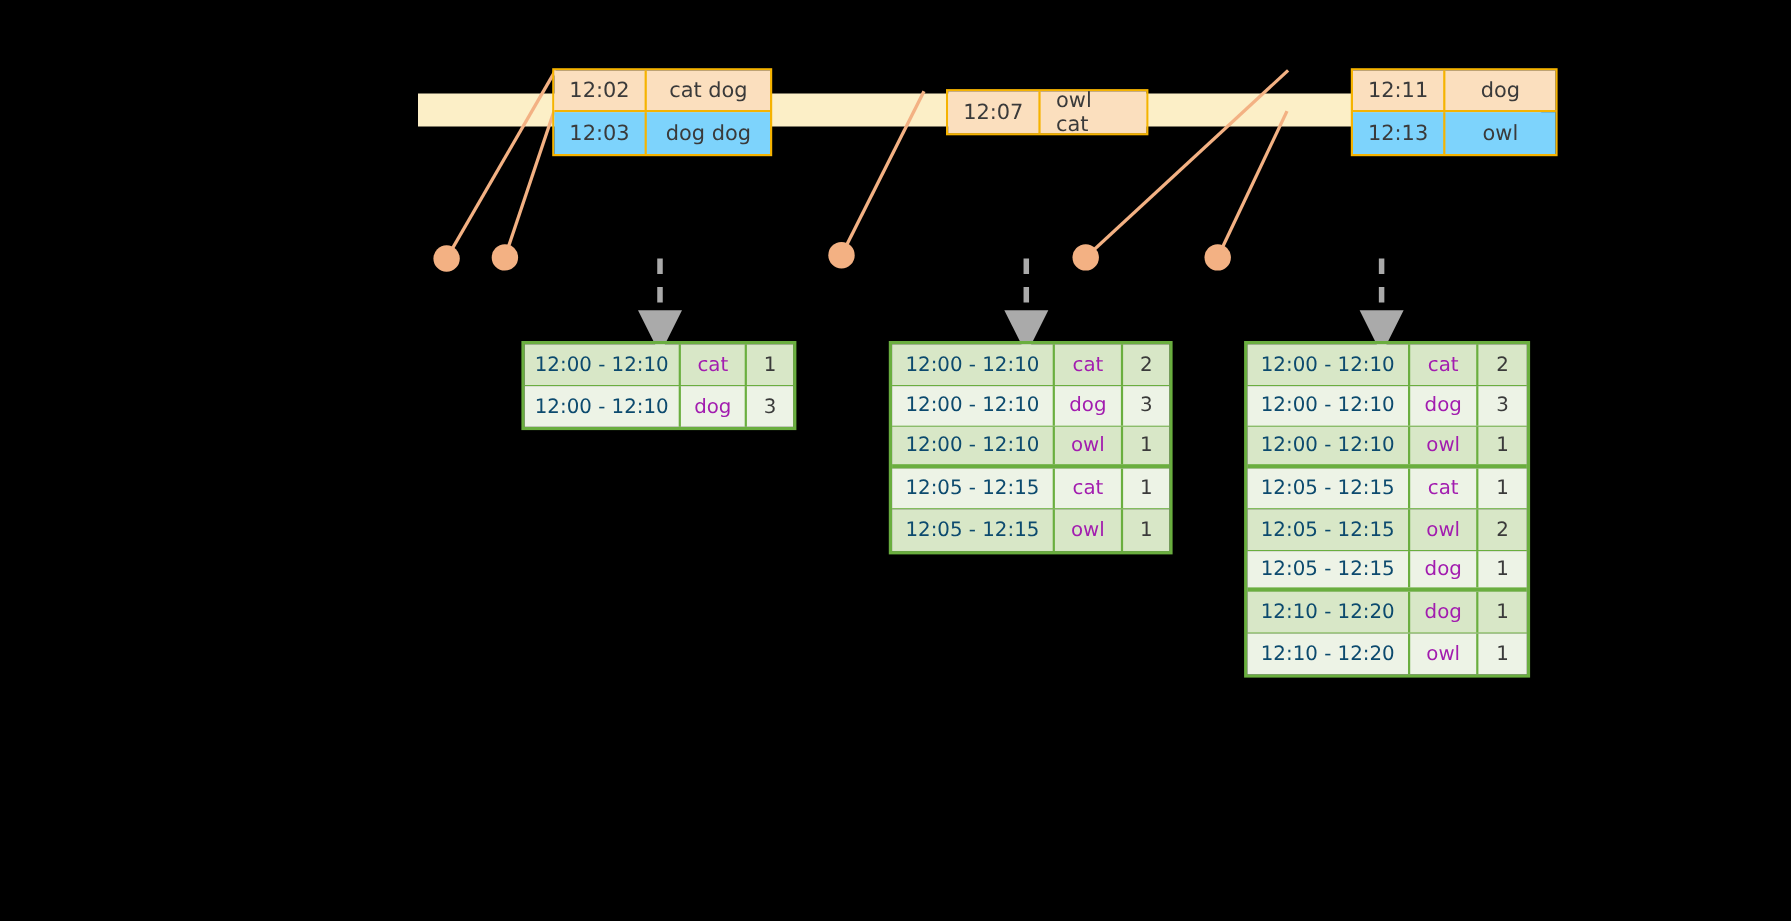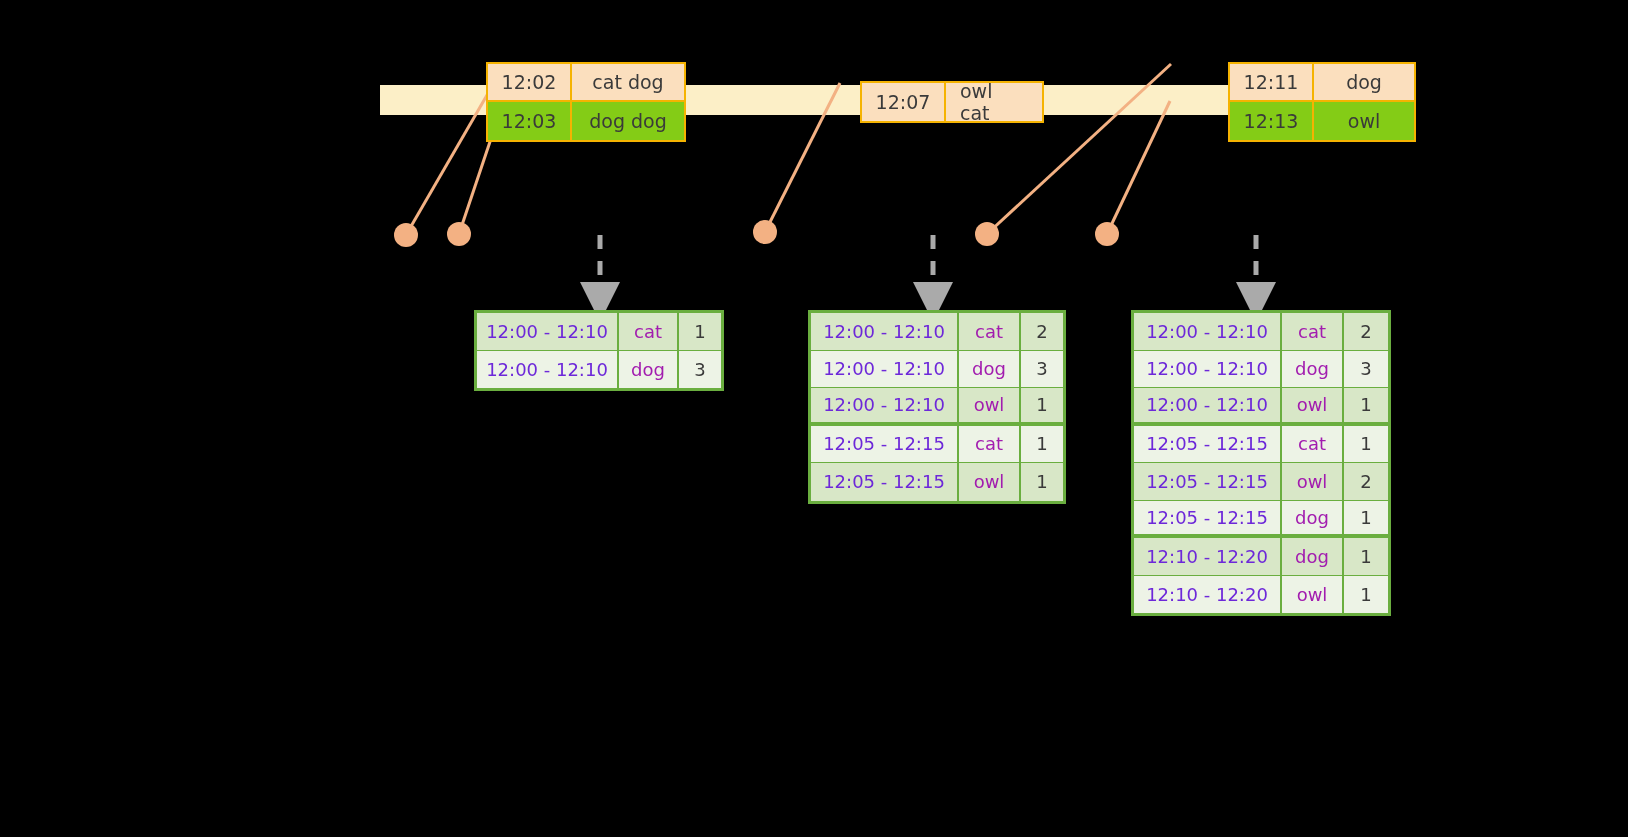--- a/index.html
+++ b/index.html
@@ -45,36 +45,36 @@
     display: flex;
     flex-direction: column;
     z-index: 5;
   }
   .event-row {
     display: flex;
     height: 38px;
   }
   .event-row:not(:last-child) { border-bottom: 2px solid #F5B301; }
   .event-row.shade-a { background: #FBDFBE; }
-  .event-row.shade-b { background: #84cc16; }
+  .event-row.shade-b { background: #7dd3fc; }
   .event-time {
     width: 84px;
     display: flex; align-items: center; justify-content: center;
     font-size: 19px;
     color: #3a3a3a;
     border-right: 2px solid #F5B301;
   }
   .event-payload {
     display: flex; align-items: center; justify-content: center;
     font-size: 19px;
     color: #3a3a3a;
     padding: 0 14px;
   }
 
-  #evt0 { left: 486px; top: 62px; }
+  #evt0 { left: 502px; top: 62px; }
   #evt0 .event-payload { width: 112px; }
   #evt1 { left: 860px; top: 81px; }
   #evt1 .event-payload { width: 96px; }
   #evt2 { left: 1228px; top: 62px; }
   #evt2 .event-payload { width: 100px; }
 
   
   .result-table {
     position: absolute;
     border: 3px solid #6AAE3F;
@@ -86,21 +86,21 @@
     display: flex;
     height: 37.5px;
     border-bottom: 1.5px solid #6AAE3F;
   }
   .res-row:last-child { border-bottom: none; }
   .res-row.group-end { border-bottom: 4px solid #6AAE3F; }
   .res-row.shade-a { background: #D8E7C7; }
   .res-row.shade-b { background: #EDF3E6; }
   .res-window {
     display: flex; align-items: center; justify-content: center;
-    font-size: 18px; color: #6d28d9;
+    font-size: 18px; color: #0c4a6e;
     border-right: 2.5px solid #6AAE3F;
   }
   .res-key {
     display: flex; align-items: center; justify-content: center;
     font-size: 18px; color: #a21caf;
     border-right: 2.5px solid #6AAE3F;
   }
   .res-count {
     display: flex; align-items: center; justify-content: center;
     font-size: 18px; color: #3a3a3a;

